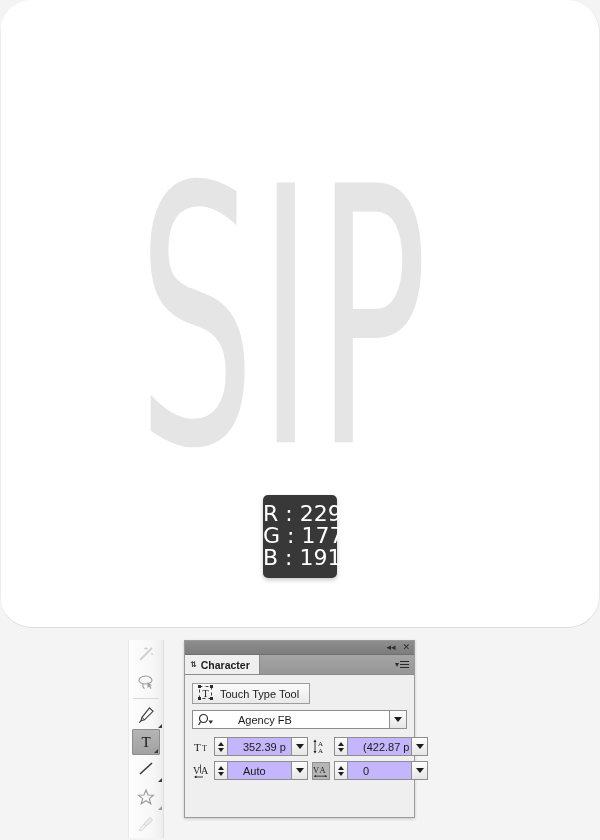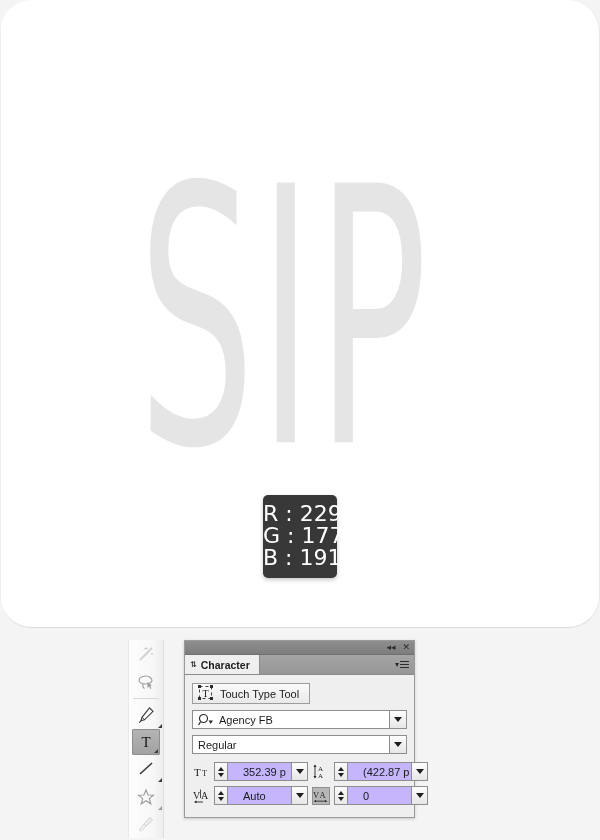--- a/index.html
+++ b/index.html
@@ -267,21 +267,21 @@
     justify-content: center;
     cursor: pointer;
     box-sizing: border-box;
   }
   .tri-down {
     width: 0; height: 0;
     border-left: 4px solid transparent;
     border-right: 4px solid transparent;
     border-top: 5px solid #1d1d1d;
   }
-  #font-family-combo { width: 217px; }
+  #font-family-combo { width: 217px; padding-left: 19px; }
   #font-family-combo .combo-text { padding-left: 26px; }
   #font-style-combo  { width: 217px; }
 
   .search-glyph {
     position: absolute;
     left: 5px;
     top: 2px;
     display: flex;
     align-items: flex-end;
     gap: 1px;
@@ -506,28 +506,20 @@
           </svg>
         </span>
         <span class="combo-text">Agency FB</span>
         <span class="combo-arrow">
           <span class="tri-down"></span>
         </span>
       </div>
     </div>
 
     
-    <div class="field-row">
-      <div class="combo" id="font-style-combo" title="Set the font style">
-        <span class="combo-text">Regular</span>
-        <span class="combo-arrow">
-          <span class="tri-down"></span>
-        </span>
-      </div>
-    </div>
 
     
     <div id="metrics-grid">
 
       <div class="metric-icon">
         <svg width="17" height="15" viewBox="0 0 17 15">
           <text x="1" y="12" font-family="Liberation Serif, serif" font-size="11" fill="#242424">T</text>
           <text x="9" y="12" font-family="Liberation Serif, serif" font-size="8" fill="#242424">T</text>
         </svg>
       </div>

